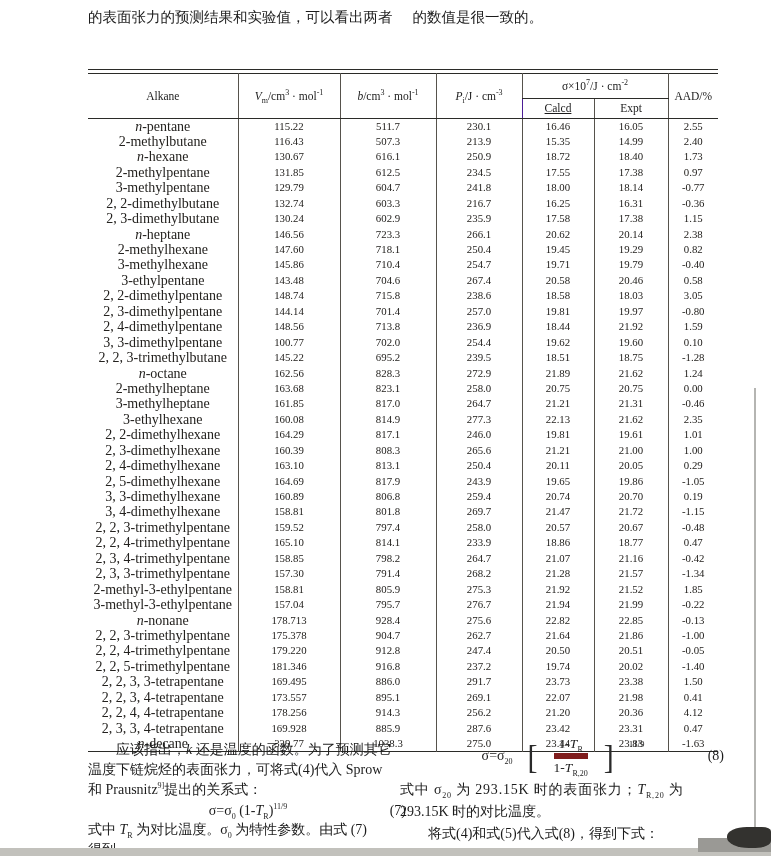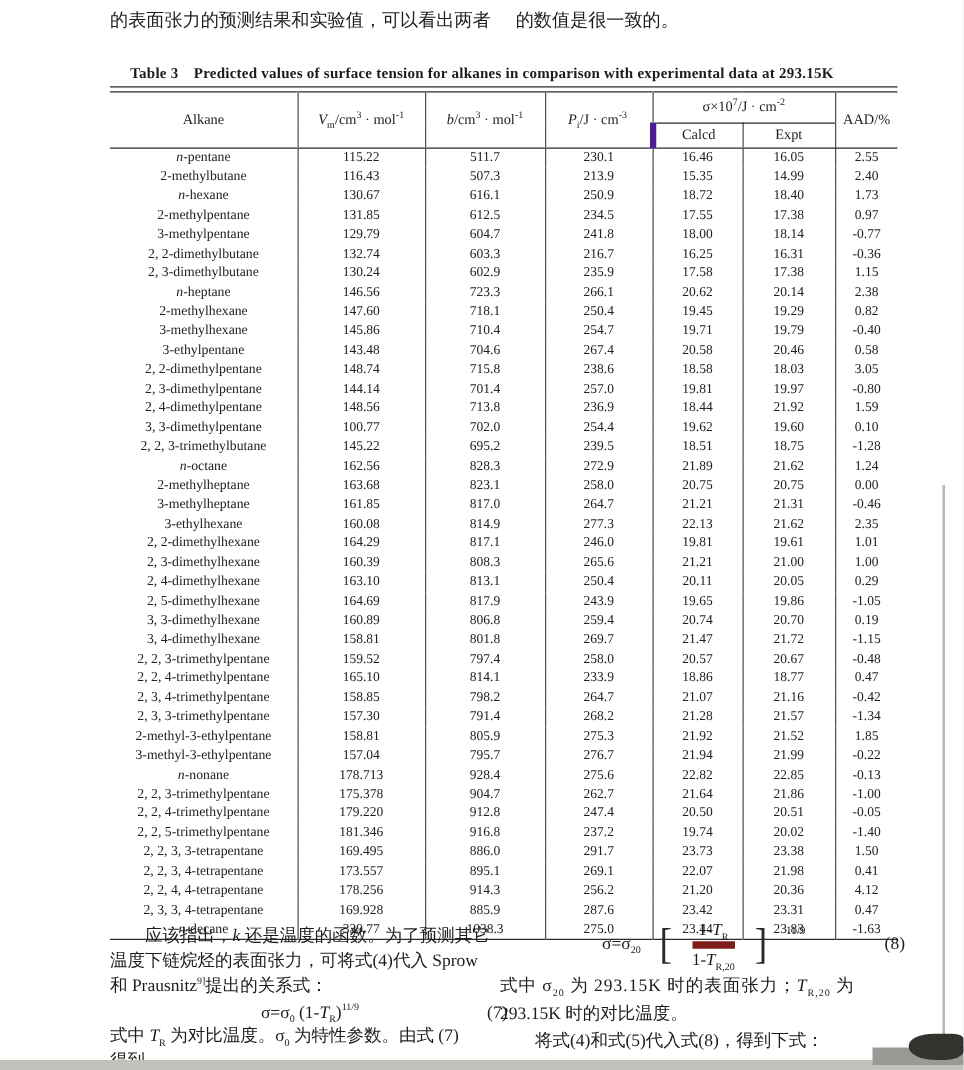--- a/index.html
+++ b/index.html
@@ -16,25 +16,25 @@
             font-weight:bold;font-size:12px;letter-spacing:.2px;}
   
   .table-wrap{position:absolute;top:69px;left:88px;width:630px;
               border-top:1.5px solid #2b2b28;padding-top:2.5px;}
   table{width:100%;border-collapse:collapse;table-layout:fixed;
         border-top:1px solid #2b2b28;border-bottom:1.5px solid #2b2b28;}
   th,td{padding:0;text-align:center;font-weight:normal;white-space:nowrap;overflow:hidden;}
   th{font-size:11.5px;}
   thead th{border-bottom:1px solid #2b2b28;}
   th+th,td+td{border-left:1px solid #56524c;}
-  thead tr:nth-child(2) th:first-child{border-left:5px solid #4c1d95;}
+  thead tr:nth-child(2) th:first-child{border-left:1px solid #4c1d95;text-decoration:underline;}
   thead tr:first-child th{height:24px;vertical-align:middle;}
   thead tr:nth-child(2) th{height:19px;}
   tbody td{height:15.45px;line-height:15.4px;font-size:10.8px;color:#23211e;}
-  tbody td.c-name{font-size:11px;}
+  tbody td.c-name{font-size:14px;}
   sup,sub{font-size:8px;line-height:0;}
   
   .bl,.br{position:absolute;font-size:14px;line-height:20px;white-space:nowrap;}
   .bl{left:88px;width:320px;}
   .br{left:400px;width:326px;}
   .tline{position:absolute;left:0;width:100%;}
   .indent{padding-left:28px;}
   .eq{position:absolute;left:0;width:100%;display:flex;justify-content:center;align-items:center;}
   .eqno{position:absolute;right:2px;}
   .eq8wrap{display:flex;align-items:center;gap:16px;}
@@ -55,21 +55,20 @@
 <body>
 
 <div class="page">
 
   <div class="intro">
     <span>的表面张力的预测结果和实验值，可以看出两者</span>
     <span class="gap"></span>
     <span>的数值是很一致的。</span>
   </div>
 
-  <div class="title-en">Table 3　Predicted values of surface tension for alkanes in comparison with experimental data at 293.15K</div>
 
   <div class="table-wrap">
     <table>
       <colgroup>
         <col style="width:150px">
           <col style="width:102px">
           <col style="width:96px">
         <col style="width:86px">
           <col style="width:72px">
           <col style="width:74px">

